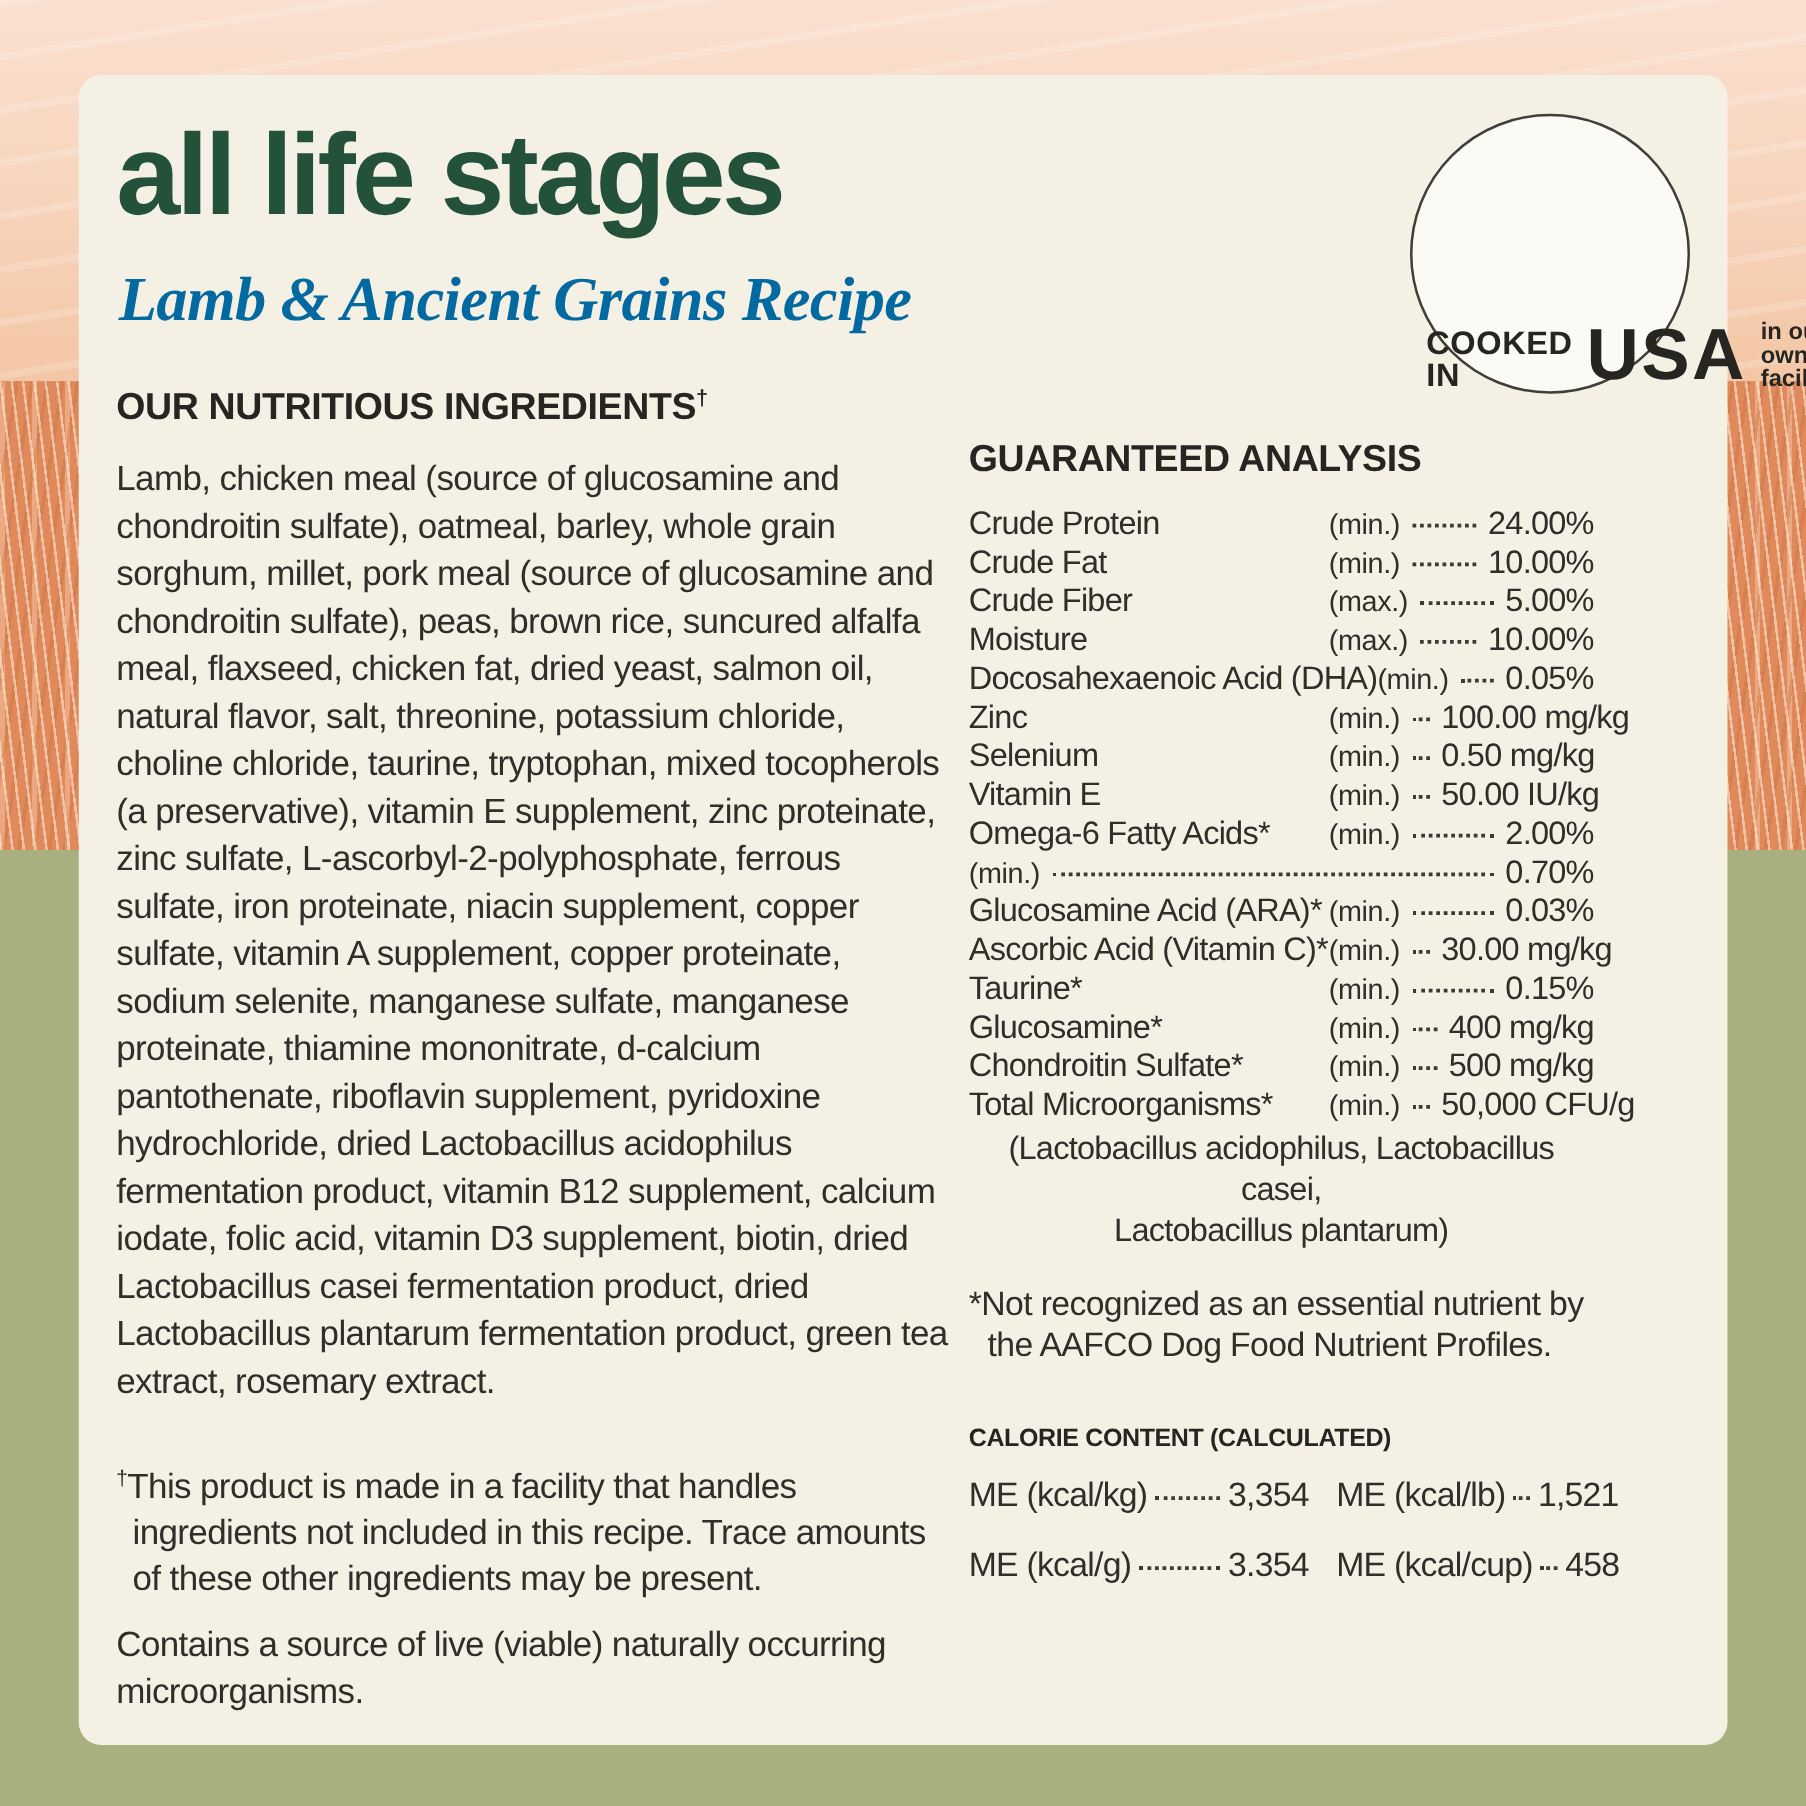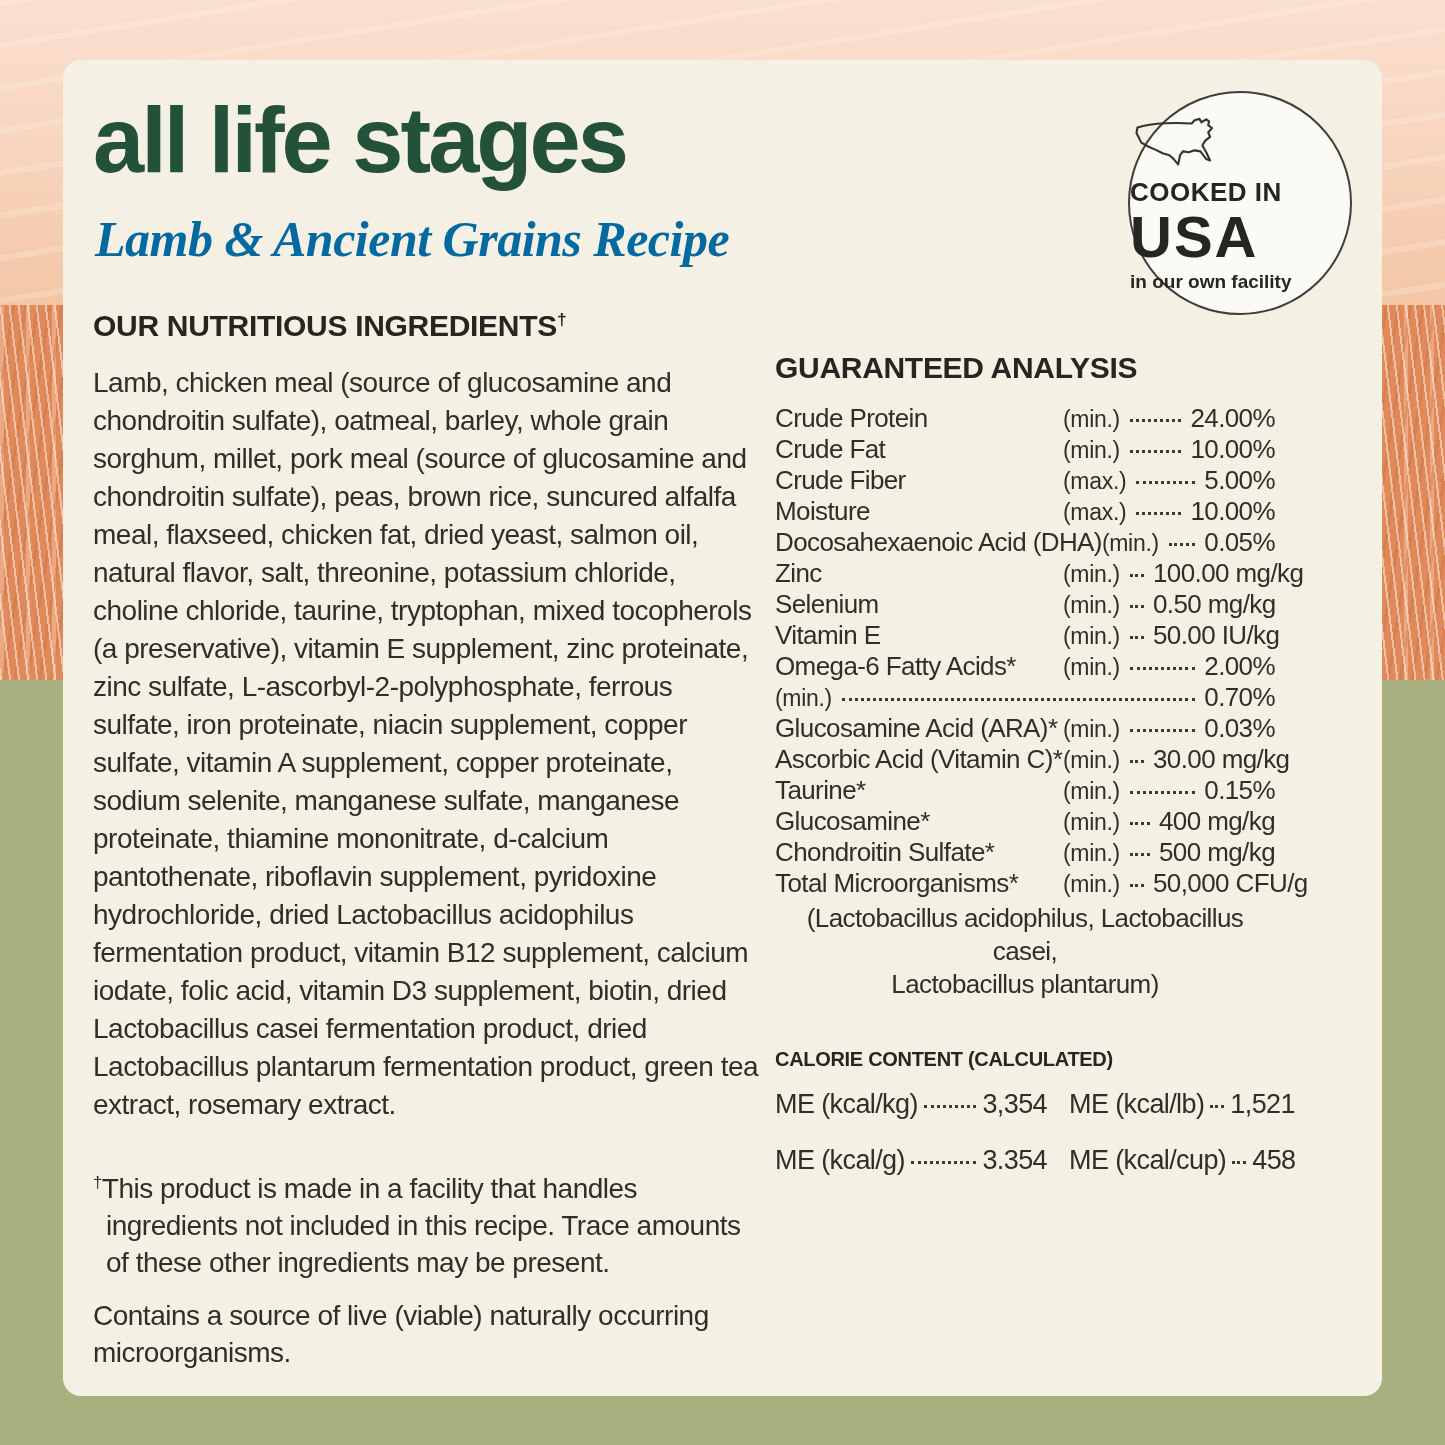--- a/index.html
+++ b/index.html
@@ -52,22 +52,23 @@
   }
   .subtitle{
     position:absolute;left:32px;top:152px;
     font-family:"Liberation Serif",serif;font-weight:700;font-size:50px;line-height:1.1;
     color:#0369a1;letter-spacing:-0.5px;font-style:italic;
   }
   
   .badge{
     position:absolute;left:1065px;top:31px;width:224px;height:224px;
     background:var(--badge-fill);border:2px solid var(--badge-stroke);border-radius:50%;
-    box-sizing:border-box;display:flex;flex-direction:column;align-items:flex-start;
+    box-sizing:border-box;display:flex;flex-direction:row;align-items:flex-end;
     color:#262521;
+    gap:11px;
   }
   .badge svg{margin-top:22px;width:104px;height:62px;display:block;}
   .badge-l1{font-weight:700;font-size:26px;line-height:1;letter-spacing:.5px;margin-top:2px;}
   .badge-l2{font-weight:800;font-size:58px;line-height:1;letter-spacing:2px;margin-top:3px;}
   .badge-l3{font-weight:700;font-size:19px;line-height:1;margin-top:6px;}
   
   .sec-heading{
     font-weight:700;font-size:30px;line-height:1.2;letter-spacing:-0.3px;color:#262521;margin:0;
   }
   .sec-heading sup{font-size:58%;vertical-align:super;}
@@ -227,20 +228,21 @@
         </div>
         <div class="ga-row">
           <span class="ga-label">Total Microorganisms*</span>
           <span class="ga-qual">(min.)</span>
           <span class="leader"></span>
           <span class="ga-value">50,000 CFU/g</span>
         </div>
       </div>
     <p class="ga-note">(Lactobacillus acidophilus, Lactobacillus casei,
 Lactobacillus plantarum)</p>
+    <p class="ga-footnote">*Not recognized as an essential nutrient by the AAFCO Dog Food Nutrient Profiles.</p>
     <h2 class="sec-heading cal-heading">CALORIE CONTENT (CALCULATED)</h2>
     <div class="cal-grid">
         <div class="cal-entry">
           <span class="cal-label">ME (kcal/kg)</span>
           <span class="leader"></span>
           <span class="cal-value">3,354</span>
         </div>
         <div class="cal-entry">
           <span class="cal-label">ME (kcal/lb)</span>
           <span class="leader"></span>

